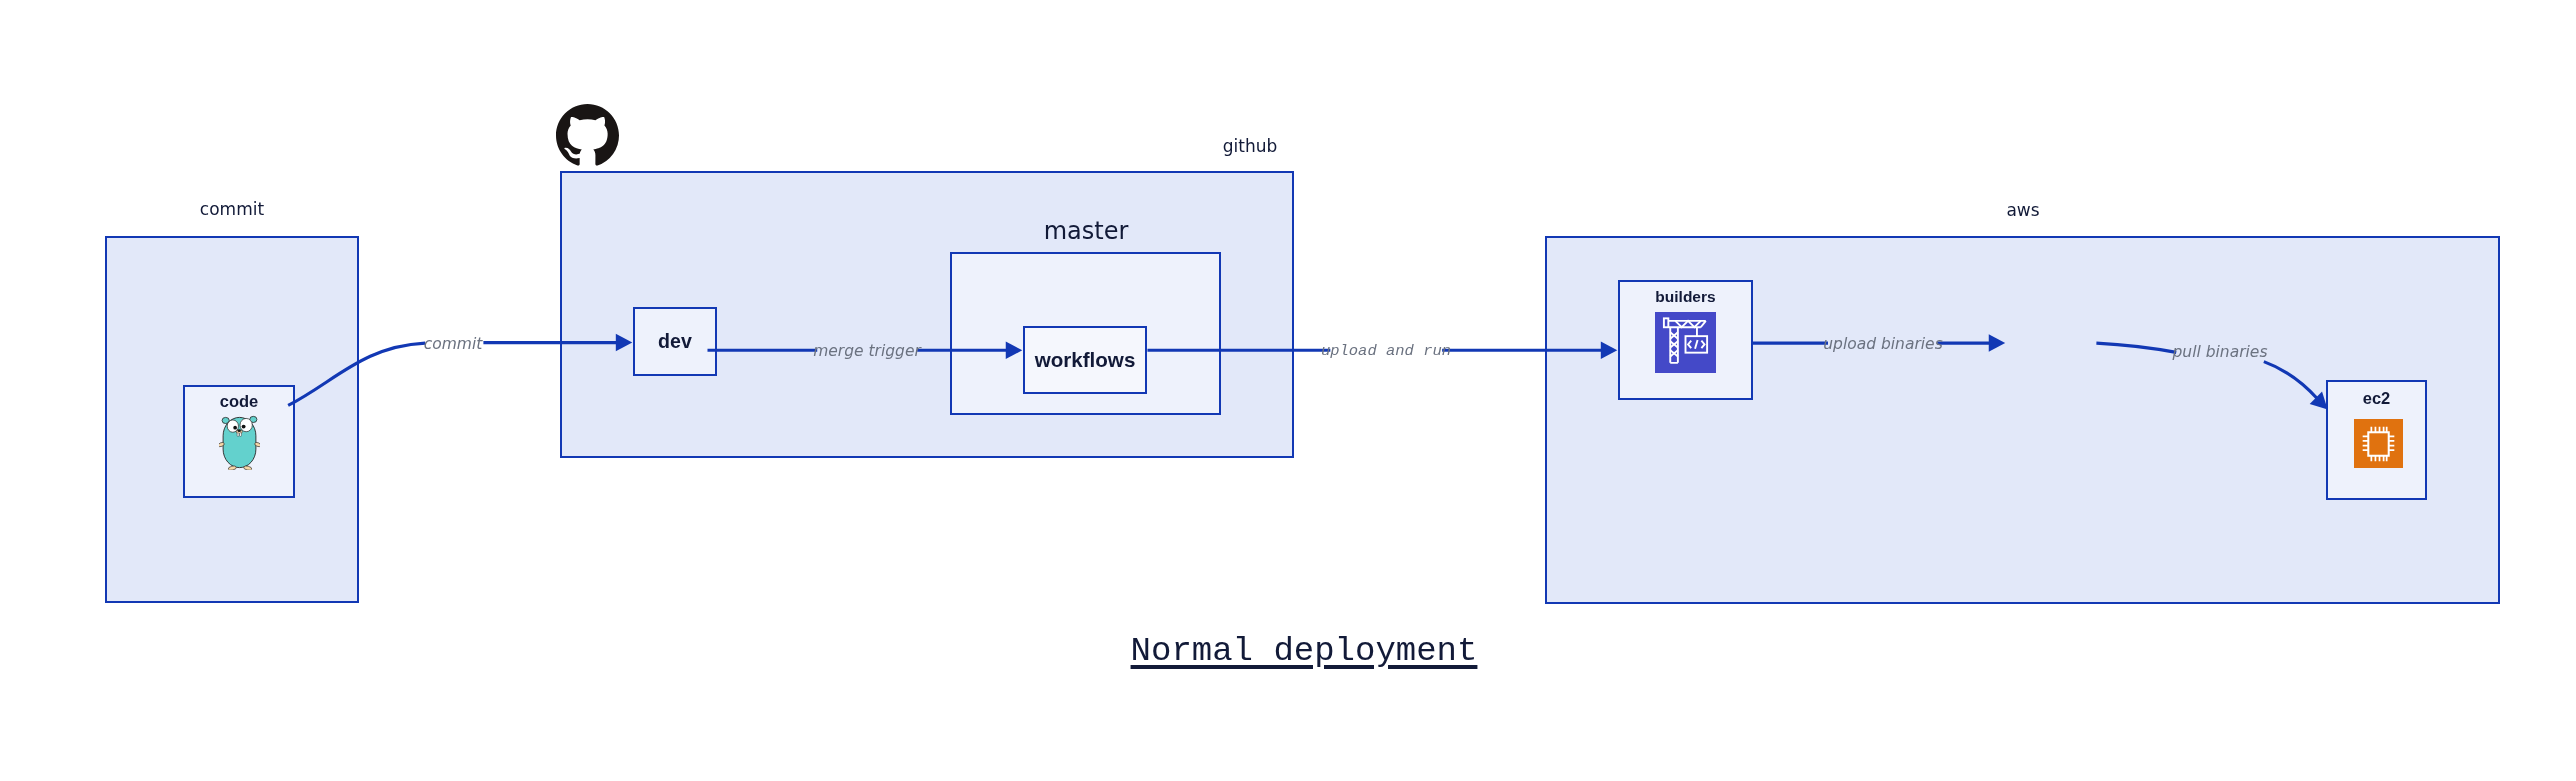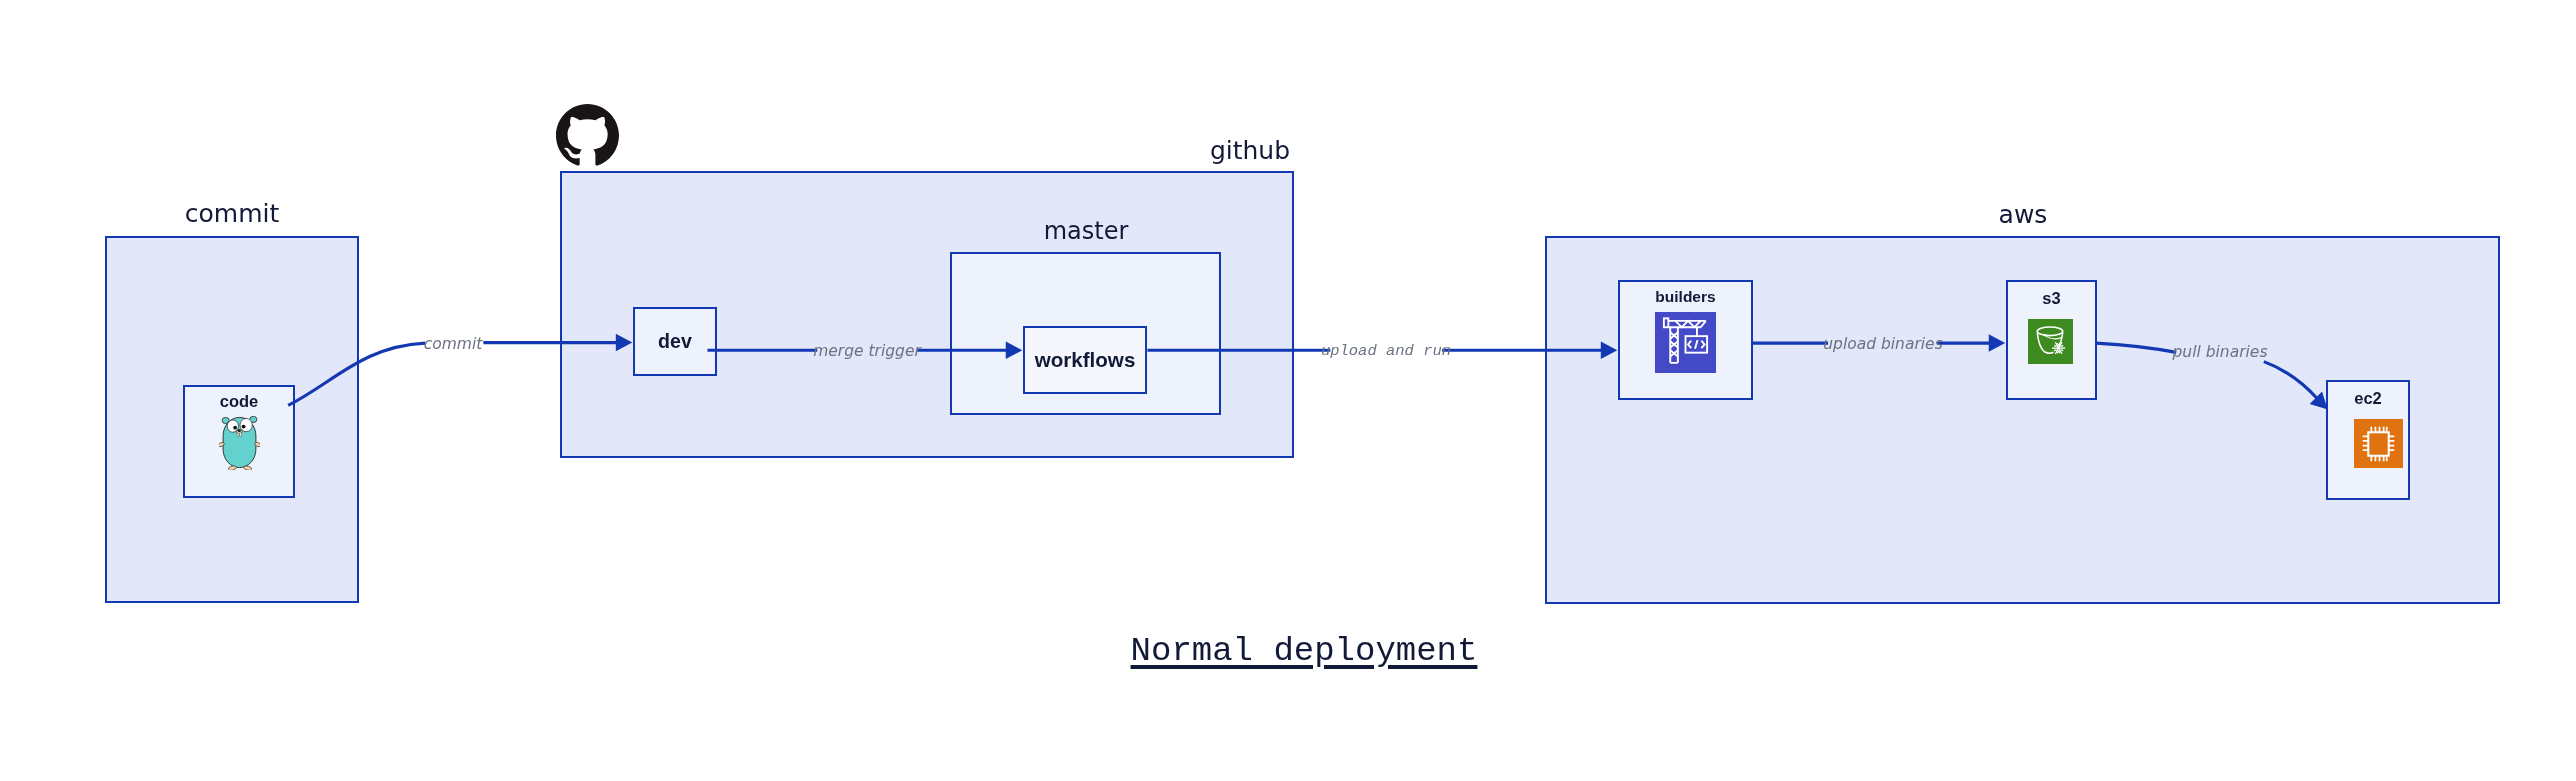--- a/index.html
+++ b/index.html
@@ -14,21 +14,21 @@
   #canvas{
     position:relative; width:2604px; height:781px; overflow:hidden;
     background:var(--canvas-bg);
     font-family:"DejaVu Sans","Liberation Sans",sans-serif;
     color:var(--label-text);
   }
   .box{position:absolute; border:2.6px solid var(--box-border); box-sizing:border-box;}
   .outer{background:var(--outer-box-fill);}
   .inner{background:var(--inner-box-fill);}
   .group-label{
-    position:absolute; transform:translateX(-50%); font-size:25px;
+    position:absolute; transform:translateX(-50%); font-size:17px;
     color:var(--label-text); white-space:nowrap; line-height:1.1;
   }
   .node-label{
     position:absolute; left:0; right:0; text-align:center; font-weight:bold;
     font-family:"Liberation Sans",sans-serif; color:var(--label-text); white-space:nowrap;
   }
   .center-label{
     position:absolute; inset:0; display:flex; align-items:center; justify-content:center;
     font-weight:bold; font-family:"Liberation Sans",sans-serif; color:var(--label-text);
   }
@@ -114,44 +114,22 @@
           <path d="M67 44 L63 58"></path>
         </g>
       </svg>
     </span>
   </div>
 
   <div class="box" style="left:1023px; top:326px; width:124px; height:68px; background:var(--workflows-fill);">
     <div class="center-label" style="font-size:20.6px;">workflows</div>
   </div>
 
-  <div class="box inner" style="left:2006px; top:280px; width:91px; height:120px;">
-    <div class="node-label" style="top:7.2px; font-size:16.5px;">s3</div>
-    <span class="icon-wrap" style="left:20px; top:37px;">
-      <svg width="45" height="45" viewBox="0 0 88 88" aria-hidden="true">
-        <rect x="0" y="0" width="88" height="88" fill="var(--s3-icon-bg)"></rect>
-        <g stroke="#ffffff" fill="none">
-          <ellipse cx="43" cy="24" rx="25" ry="8.5" stroke-width="3"></ellipse>
-          <path d="M18 26 C 20 44, 25 58, 32 64" stroke-width="3"></path>
-          <path d="M68 26 C 66 40, 63 50, 58 57" stroke-width="3"></path>
-          <path d="M32 64 Q 42 69 50 65" stroke-width="3"></path>
-          <path d="M31 31 C 42 39, 54 41, 65 36" stroke-width="2.2"></path>
-          <circle cx="33" cy="31.5" r="2.4" fill="#ffffff" stroke="none"></circle>
-          <g stroke-width="2.6">
-            <path d="M47 57 H 73"></path>
-            <path d="M53.5 45.5 L 66.5 68.5"></path>
-            <path d="M66.5 45.5 L 53.5 68.5"></path>
-            <path d="M51 52 L 56 53.5 M51 62 L 56 60.5 M69 52 L 64 53.5 M69 62 L 64 60.5 M57 47.5 L 60 51 L 63 47.5 M57 66.5 L 60 63 L 63 66.5"></path>
-          </g>
-        </g>
-      </svg>
-    </span>
-  </div>
 
-  <div class="box inner" style="left:2326px; top:380px; width:84px; height:120px;padding-left:40px;">
+  <div class="box inner" style="left:2326px; top:380px; width:101px; height:120px;padding-left:40px;">
     <div class="node-label" style="top:7.2px; font-size:16.5px;">ec2</div>
     <span class="icon-wrap" style="left:26px; top:37px;">
       <svg width="49" height="49" viewBox="0 0 96 96" aria-hidden="true">
         <rect x="0" y="0" width="96" height="96" fill="var(--ec2-icon-bg)"></rect>
         <g stroke="#ffffff" fill="none">
           <rect x="28" y="26" width="40" height="46" stroke-width="4"></rect>
           <g stroke-width="3.4">
             <path d="M34 15 V 26 M42 15 V 26 M50 15 V 26 M58 15 V 26 M64 15 V 26"></path>
             <path d="M34 72 V 83 M42 72 V 83 M50 72 V 83 M58 72 V 83 M64 72 V 83"></path>
             <path d="M17 34 H 28 M17 43 H 28 M17 52 H 28 M17 61 H 28"></path>

